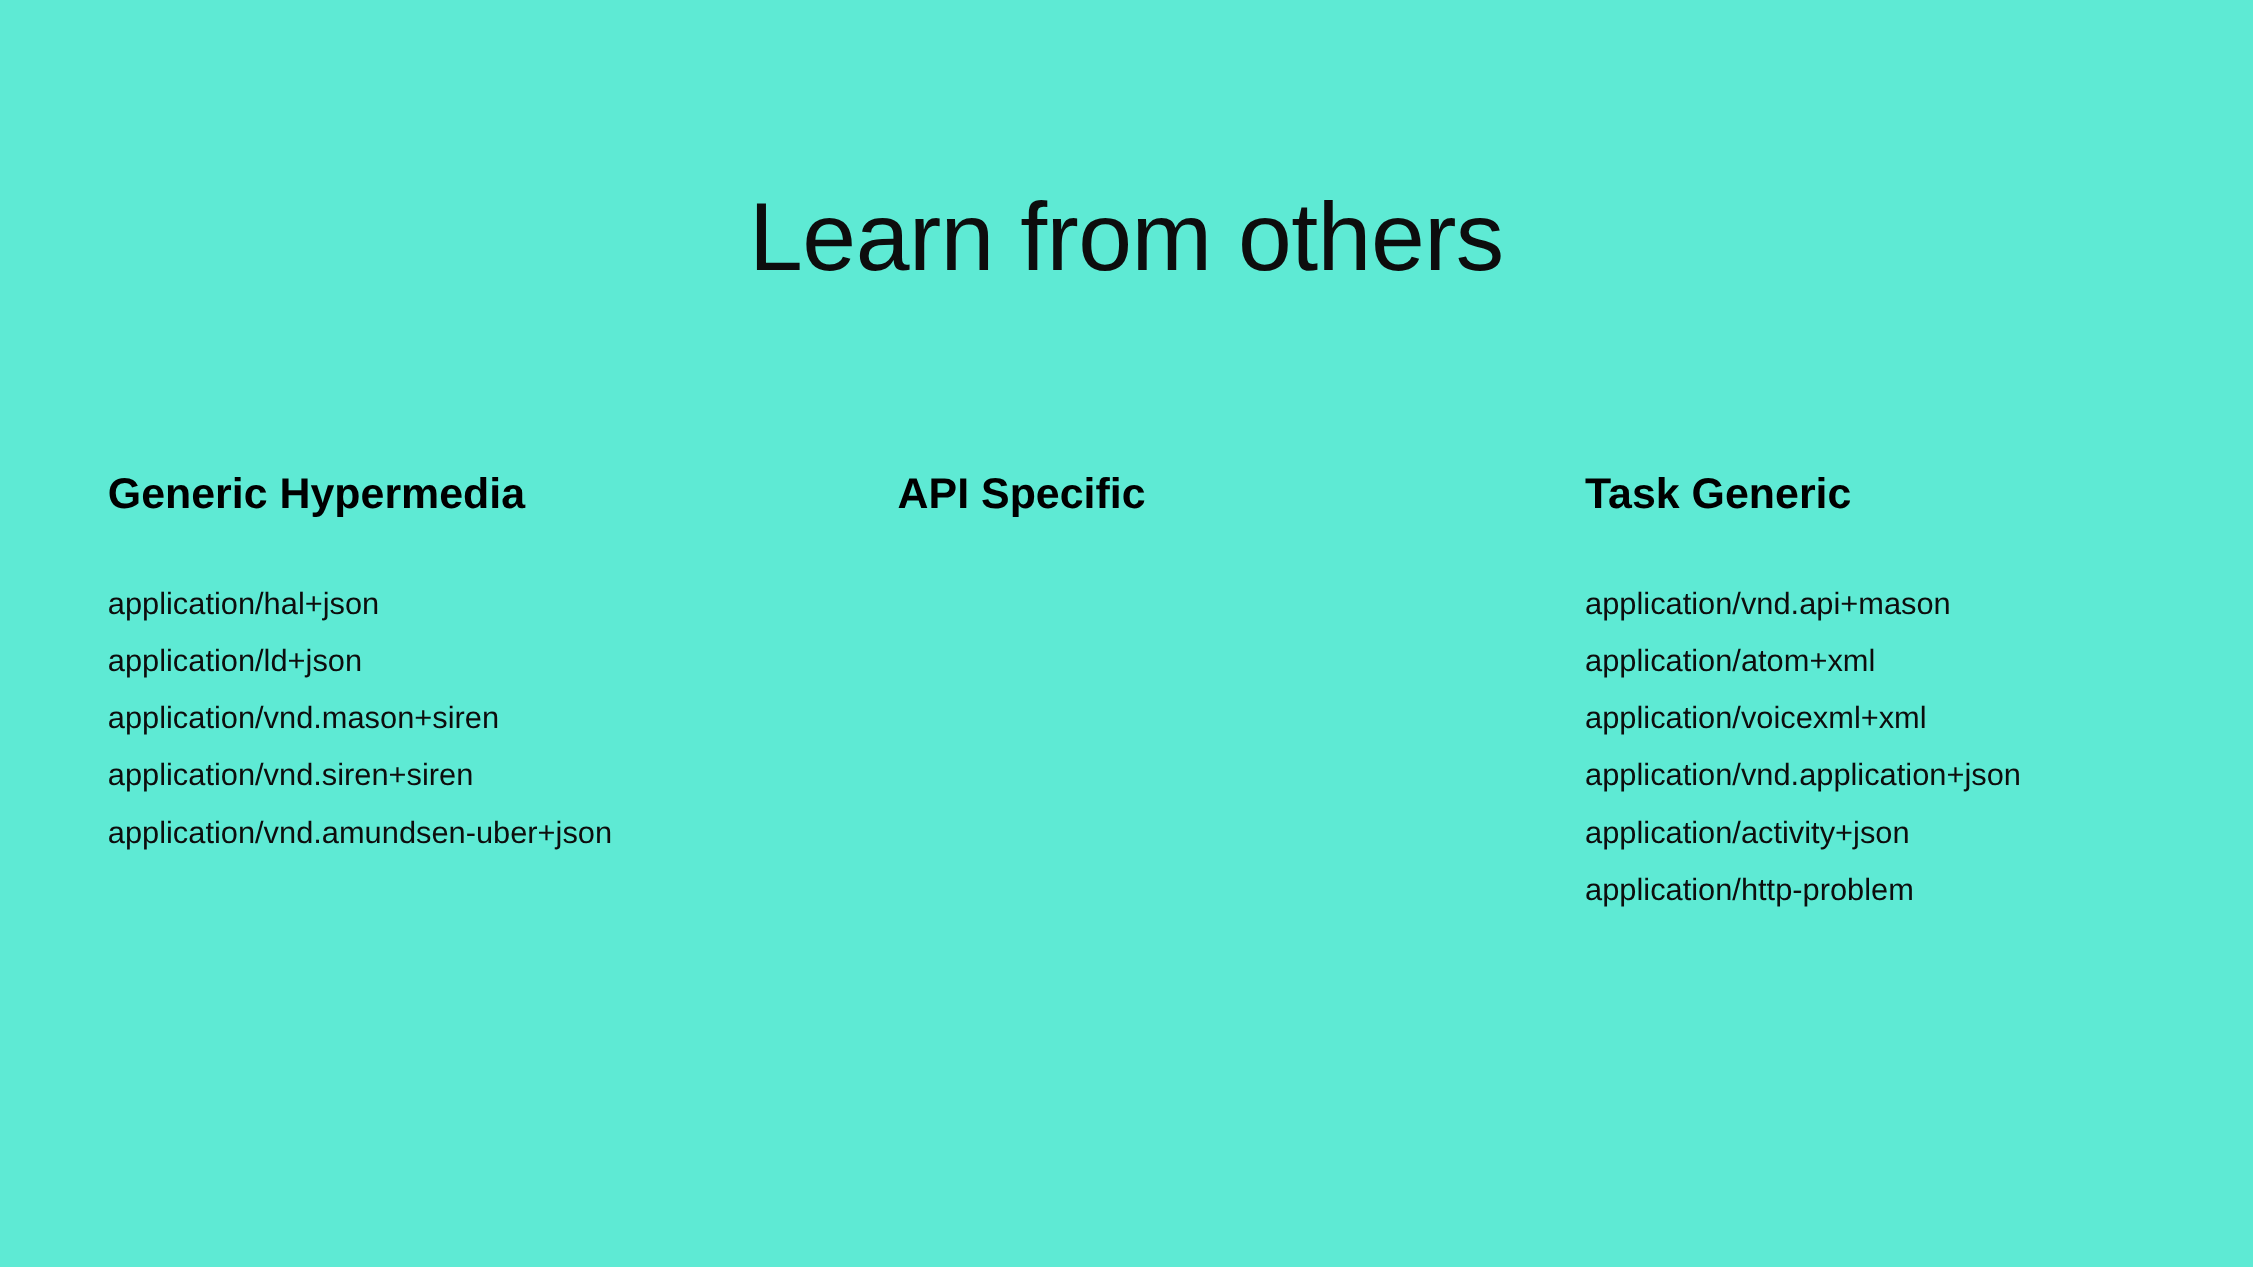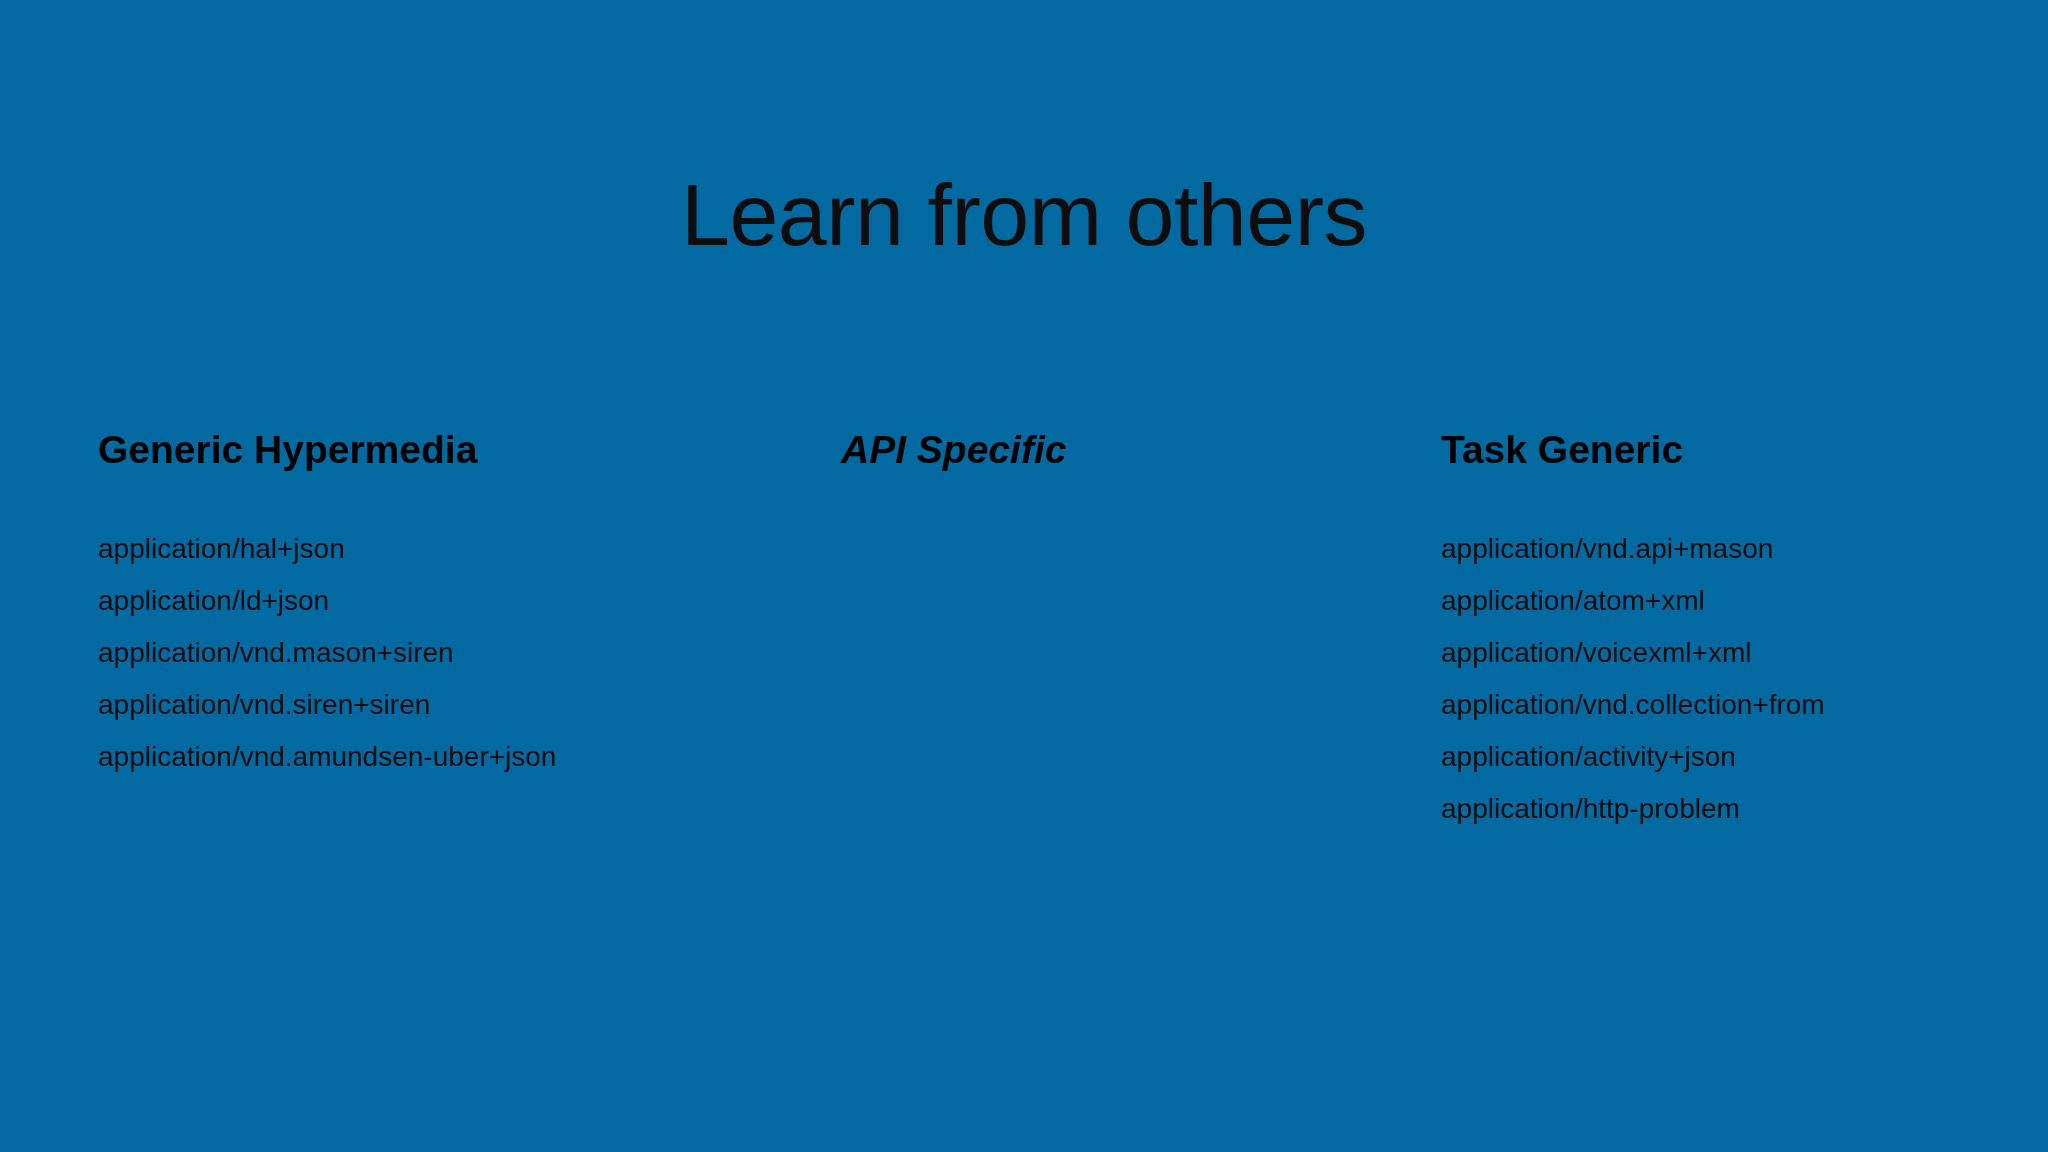--- a/index.html
+++ b/index.html
@@ -13,21 +13,21 @@
     background: #ffffff;
     font-family: "Liberation Sans", "DejaVu Sans", sans-serif;
     color: #000000;
     overflow: hidden;
   }
 
   .slide {
     position: relative;
     width: 2048px;
     height: 1152px;
-    background: #0369a1;
+    background: #5eead4;
     box-sizing: border-box;
   }
 
   
   .slide-title {
     position: absolute;
     left: 0;
     top: 108px;
     width: 2048px;
     text-align: center;
@@ -47,21 +47,21 @@
     width: 2048px;
     height: 480px;
   }
 
   .column {
     position: absolute;
     top: 0;
   }
 
   .col-1 { left: 98px;  width: 660px; }
-  .col-2 { left: 841px; width: 620px; font-style: italic; }
+  .col-2 { left: 816px; width: 620px; }
   .col-3 { left: 1441px; width: 590px; }
 
   .col-heading {
     font-size: 39px;
     font-weight: bold;
     line-height: 1.0;
     color: #000000;
     margin: 0 0 54px 0;
     white-space: nowrap;
   }
@@ -107,20 +107,20 @@
     <div class="column col-2">
       <div class="col-heading">API Specific</div>
     </div>
 
     <div class="column col-3">
       <div class="col-heading">Task Generic</div>
       <ul class="col-list">
         <li class="media-type">application/vnd.api+mason</li>
         <li class="media-type">application/atom+xml</li>
         <li class="media-type">application/voicexml+xml</li>
-        <li class="media-type">application/vnd.collection+from</li>
+        <li class="media-type">application/vnd.application+json</li>
         <li class="media-type">application/activity+json</li>
         <li class="media-type">application/http-problem</li>
       </ul>
     </div>
 
   </div>
 </div>
 
 </body></html>

